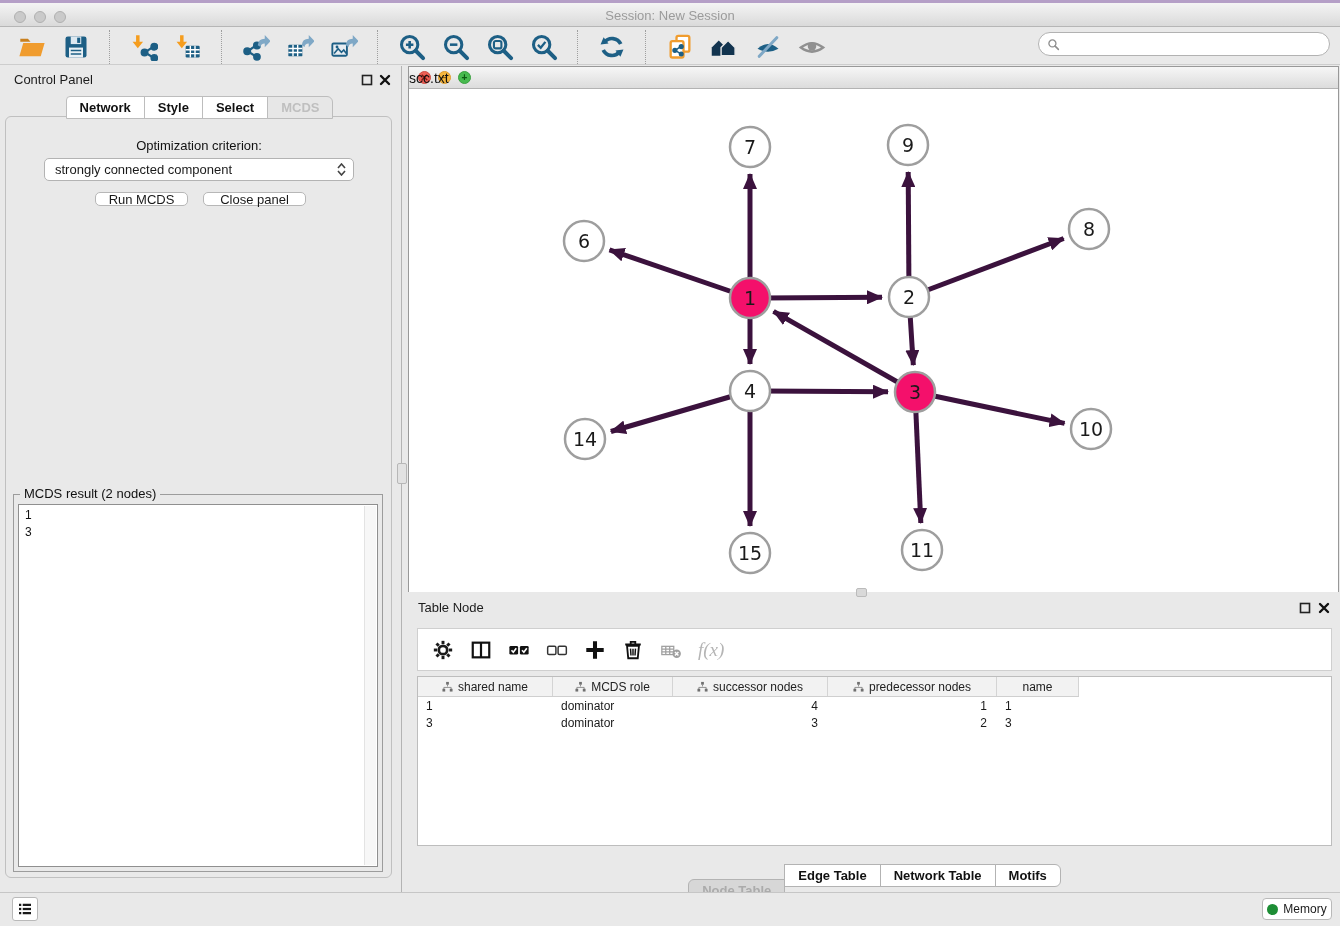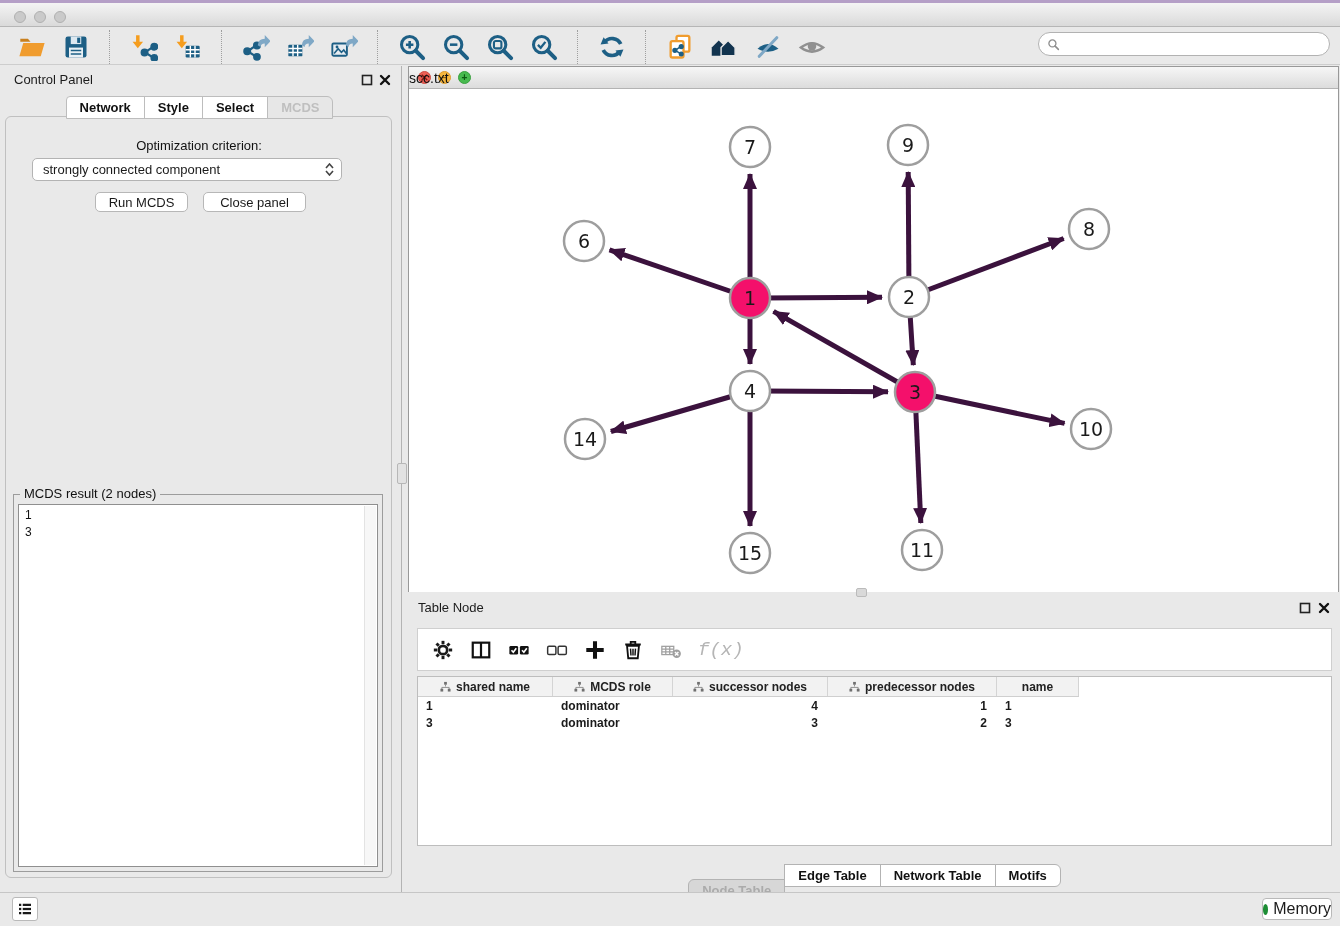--- a/index.html
+++ b/index.html
@@ -30,25 +30,25 @@
   .cp-title{position:absolute;left:14px;top:72px;font-size:13px;color:#1c1c1c;}
   .panel-btn{position:absolute;width:12px;height:12px;}
   .cp-tabs{position:absolute;left:0;top:96px;width:398px;display:flex;justify-content:center;z-index:3;}
   .cp-tab{height:21px;line-height:21px;padding:0 13px;background:#fff;border:1px solid #bdbdbd;
     margin-right:-1px;font-size:13px;font-weight:700;color:#111;}
   .cp-tab:first-child{border-radius:4px 0 0 0;}
   .cp-tab.active{background:#e7e7e7;color:#bfbfbf;border-radius:0 6px 0 0;}
   .cp-box{position:absolute;left:5px;top:116px;width:387px;height:762px;background:#e9e9e9;
     border:1px solid #c0c0c0;border-radius:6px;box-sizing:border-box;}
   .opt-label{position:absolute;left:0;width:398px;top:138px;text-align:center;font-size:13px;color:#111;}
-  .dropdown{position:absolute;left:32px;top:158px;width:310px;height:23px;background:#fff;
+  .dropdown{position:absolute;left:44px;top:158px;width:310px;height:23px;background:#fff;
     border:1px solid #b3b3b3;border-radius:5px;box-sizing:border-box;display:flex;align-items:center;
     font-size:13px;padding-left:10px;}
   .dropdown .stepper{margin-left:auto;margin-right:7px;display:flex;flex-direction:column;gap:1px;}
-  .cp-button{position:absolute;top:192px;height:20px;background:#fff;border:1px solid #b7b7b7;
+  .cp-button{position:absolute;top:192px;height:14px;background:#fff;border:1px solid #b7b7b7;
     border-radius:5px;font-size:13px;display:flex;align-items:center;justify-content:center;box-sizing:border-box;}
   .groupbox{position:absolute;left:13px;top:494px;width:370px;height:378px;border:1px solid #9c9c9c;box-sizing:border-box;}
   .groupbox .legend{position:absolute;top:-9px;left:6px;background:#e9e9e9;padding:0 4px;font-size:13px;color:#111;}
   .resultarea{position:absolute;left:4px;right:4px;top:9px;bottom:4px;background:#fff;border:1px solid #8f8f8f;}
   .resultarea .scroll{position:absolute;right:1px;top:1px;bottom:1px;width:11px;background:#f7f7f7;border-left:1px solid #e3e3e3;}
   .result-text{padding:2px 6px;font-size:12px;line-height:17px;white-space:pre;color:#111;}
   .v-split-line{position:absolute;left:401px;top:66px;height:826px;width:1px;background:#b3b3b3;}
   .v-split-handle{position:absolute;left:397px;top:463px;width:8px;height:19px;background:#e2e2e2;border:1px solid #b7b7b7;border-radius:2px;}
   
   .netwin{position:absolute;left:408px;top:66px;width:931px;height:526px;background:#fff;
@@ -61,52 +61,53 @@
   .mac.yel{left:29px;background:#f6b73e;border:1px solid #dd9c2f;color:#8f5f07;}
   .mac.green{left:49px;background:#47ba4e;border:1px solid #3aa03f;color:#0c5a12;}
   .net-canvas{position:relative;width:929px;height:503px;background:#fff;overflow:hidden;}
   .h-split-handle{position:absolute;left:856px;top:588px;width:9px;height:7px;background:#d9d9d9;border:1px solid #bbb;border-radius:2px;}
   
   .tp-title{position:absolute;left:418px;top:600px;font-size:13px;color:#1c1c1c;}
   .tp-toolbar{position:absolute;left:417px;top:628px;width:915px;height:43px;background:#fff;
     border:1px solid #cfcfcf;box-sizing:border-box;display:flex;align-items:center;padding-left:12px;}
   .tp-icon{width:26px;height:26px;margin-right:12px;display:flex;align-items:center;justify-content:center;}
   .tp-icon svg{width:22px;height:22px;}
-  .fx{font-family:Liberation Mono, monospace;font-style:italic;font-size:19px;color:#b5b5b5;margin-left:2px;}
+  .fx{font-family:Liberation Serif, serif;font-style:italic;font-size:19px;color:#b5b5b5;margin-left:2px;}
   .datatable{position:absolute;left:417px;top:676px;width:915px;height:170px;background:#fff;
-    border:1px solid #bdbdbd;box-sizing:border-box;overflow:hidden;font-weight:bold;}
+    border:1px solid #bdbdbd;box-sizing:border-box;overflow:hidden;}
   .dt-header{display:flex;height:19px;background:#f2f2f2;border-bottom:1px solid #cfcfcf;width:661px;}
   .dt-hcell{display:flex;align-items:center;justify-content:center;gap:5px;font-size:12px;color:#222;
     border-right:1px solid #d4d4d4;box-sizing:border-box;}
   .dt-row{display:flex;height:16px;font-size:12px;color:#1a1a1a;margin-top:1px;}
   .dt-cell{box-sizing:border-box;padding:1px 0 0 0;}
   .dt-cell.left{padding-left:8px;text-align:left;}
   .dt-cell.right{padding-right:10px;text-align:right;}
   
   .bottom-tabs{position:absolute;left:408px;right:0;top:864px;display:flex;justify-content:center;}
   .b-tab{height:21px;line-height:21px;padding:0 13px;background:#fff;border:1px solid #b3b3b3;
     margin-right:-1px;font-size:13px;font-weight:700;color:#111;}
   .b-tab:first-child{border-radius:6px 0 0 6px;}
   .b-tab:last-child{border-radius:0 6px 6px 0;}
   .b-tab.active{background:#d7d7d7;color:#ababab;margin-top:15px;}
   
   .statusbar{position:absolute;left:0;right:0;bottom:0;height:33px;background:#e9e9e9;border-top:1px solid #c6c6c6;}
   .list-btn{position:absolute;left:12px;bottom:5px;width:26px;height:24px;background:#fff;border:1px solid #b9b9b9;
     border-radius:3px;display:flex;align-items:center;justify-content:center;box-sizing:border-box;}
   .mem-btn{position:absolute;right:8px;bottom:6px;width:70px;height:22px;background:#fff;border:1px solid #b9b9b9;
-    border-radius:4px;display:flex;align-items:center;justify-content:center;gap:5px;font-size:16px;box-sizing:border-box;}
+    border-radius:4px;display:flex;align-items:center;justify-content:center;gap:5px;font-size:12px;box-sizing:border-box;}
   .mem-dot{width:11px;height:11px;border-radius:50%;background:#1d8d35;}
 </style>
 </head>
 <body>
 
 <div class="titlebar">
   <div class="tl" style="left:14px"></div>
   <div class="tl" style="left:34px"></div>
   <div class="tl" style="left:54px"></div>
+  <div class="titlebar-title">Session: New Session</div>
 </div>
 
 <div class="toolbar">
     <div class="tb-icon">
       <svg viewBox="0 0 24 24">
         <path d="M2 5 h6.5 l2.2 2.6 h-8.7 z" fill="#c9801e"></path>
         <path d="M1.2 20 L4.5 8.6 H22.8 L19.5 20 Z" fill="#f09c2e"></path>
       </svg>
     </div>
     <div class="tb-icon">

